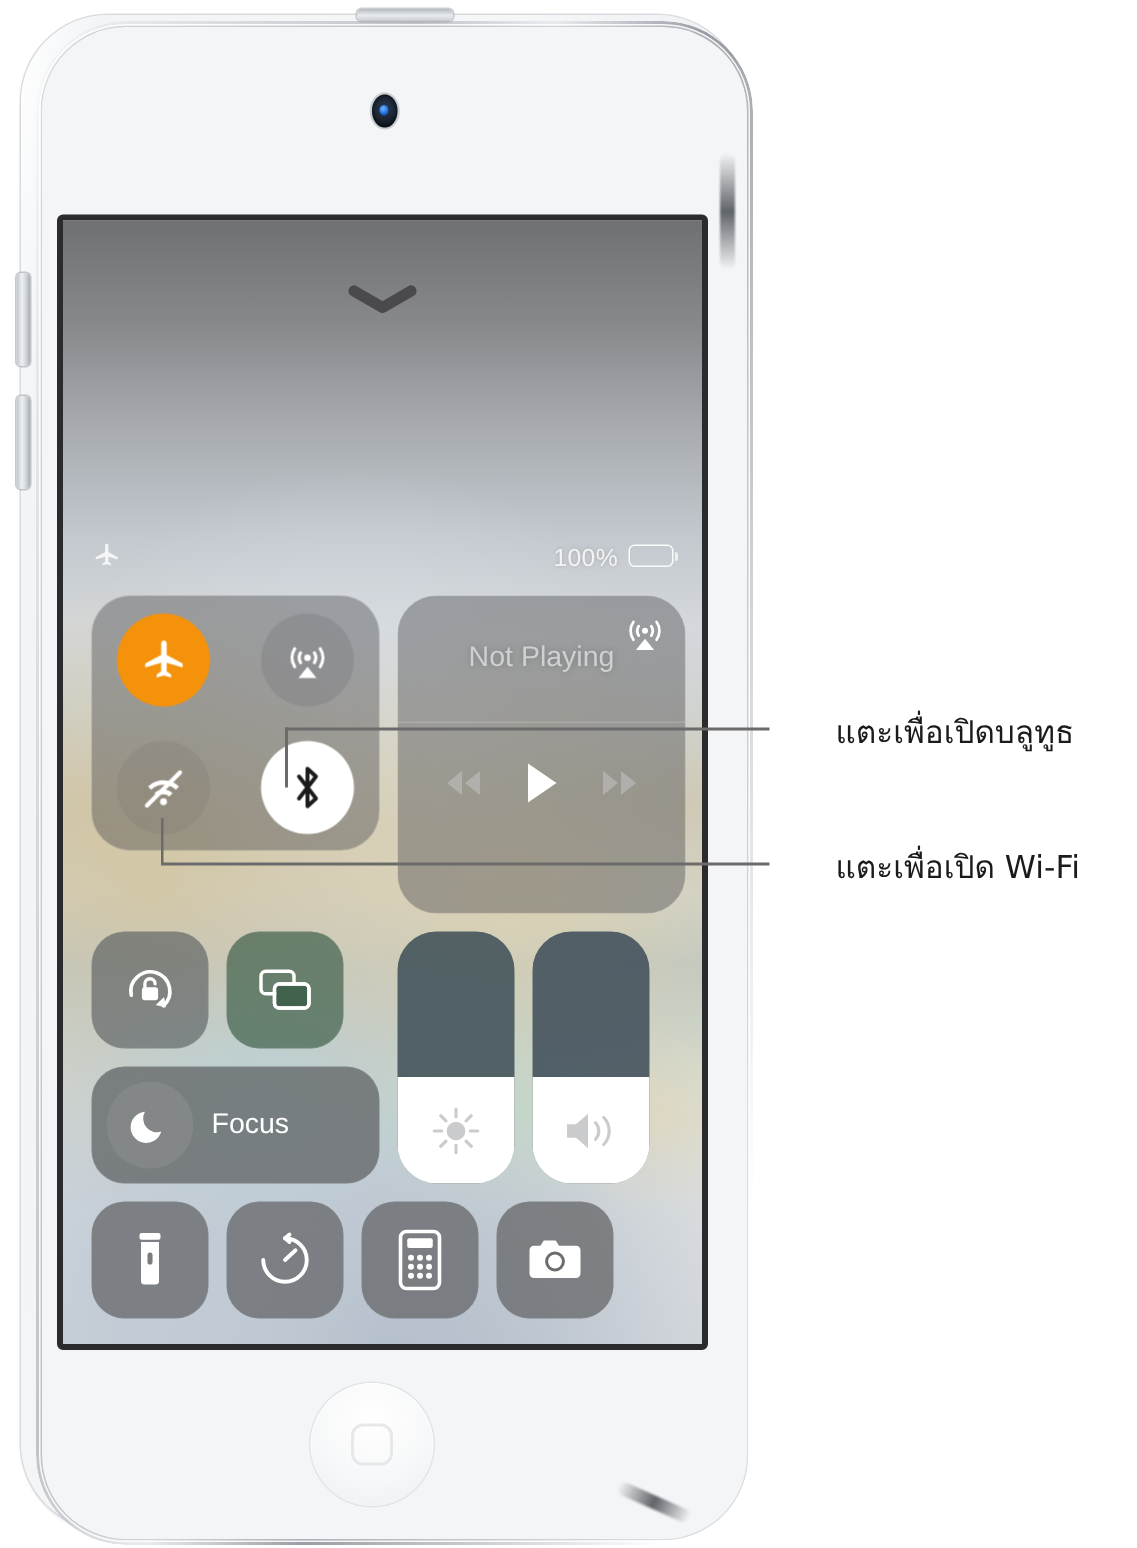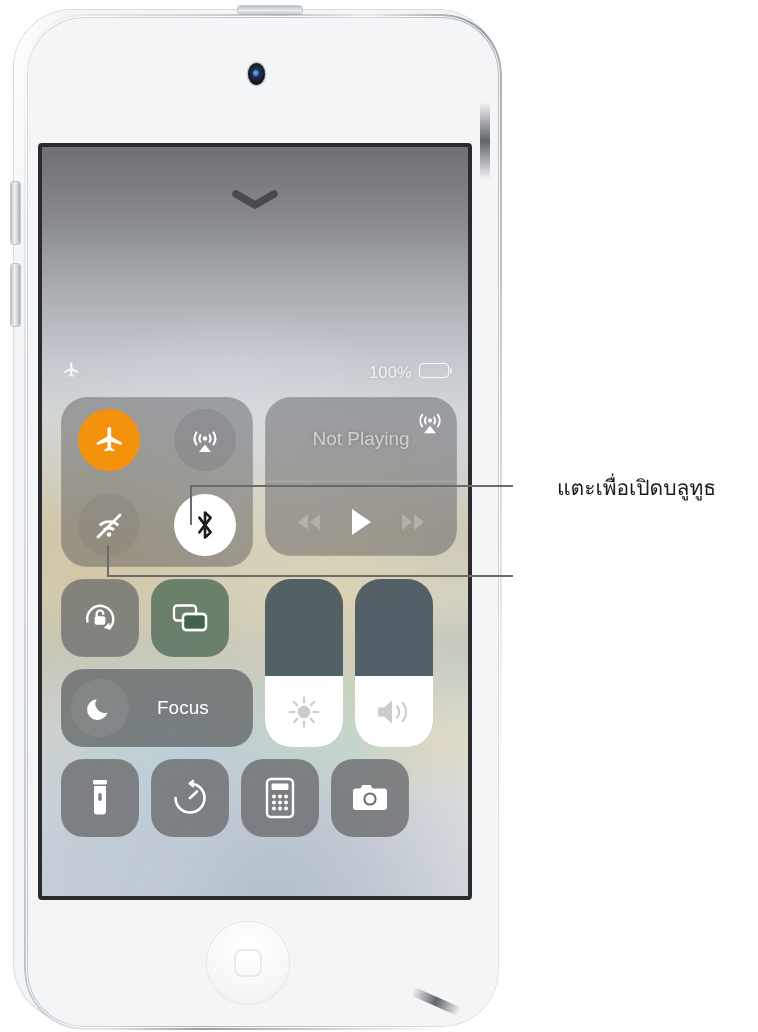--- a/index.html
+++ b/index.html
@@ -189,21 +189,21 @@
     width:62px; height:62px; border-radius:50%;
     display:flex; align-items:center; justify-content:center;
     background:rgba(124,124,128,.42);
   }
   .toggle.on-orange{ background:#f5920b; }
   .toggle.on-white{ background:#ffffff; }
   .toggle.off-dim{ background:rgba(128,124,112,.30); }
 
   
   .media{
-    width:192px; height:159px; position:relative;
+    width:192px; height:212px; position:relative;
     background:rgba(74,74,78,.42);
     overflow:hidden;
   }
   .media-top{
     height:85px; position:relative;
     display:flex; align-items:center; justify-content:center;
     border-bottom:.5px solid rgba(255,255,255,.16);
   }
   .media-title{
     color:#cfd0d2; font-size:19px; font-weight:400;
@@ -223,21 +223,21 @@
     box-shadow: inset 0 0 0 .5px rgba(255,255,255,.10);
   }
   .tile.mirror{ background:rgba(66,98,78,.72); }
 
   
   .leftstack{ width:192px; display:flex; flex-direction:column; gap:12px; }
   .leftrow{ display:flex; gap:12px; }
 
   .focus{
     width:192px; height:78px; border-radius:22px;
-    display:flex; align-items:center; gap:28px; padding-left:10px;
+    display:flex; align-items:center; gap:12px; padding-left:10px;
     background:rgba(92,94,96,.72);
     box-shadow: inset 0 0 0 .5px rgba(255,255,255,.10);
   }
   .focus-circ{
     width:58px; height:58px; border-radius:50%;
     background:rgba(140,142,144,.55);
     display:flex; align-items:center; justify-content:center;
   }
   .focus-label{ color:#fff; font-size:19px; }
 
@@ -510,14 +510,15 @@
       <span class="home-sq"></span>
     </div>
   </div>
 
   <div class="leader v" style="left:190px; top:485px; height:40px;"></div>
   <div class="leader h" style="left:190px; top:485px; width:323px;"></div>
   <div class="callout-text" style="left:521px; top:471px;">แตะเพื่อเปิดบลูทูธ</div>
 
   <div class="leader v" style="left:107px; top:545px; height:31px;"></div>
   <div class="leader h" style="left:107px; top:575px; width:406px;"></div>
+  <div class="callout-text" style="left:521px; top:561px;">แตะเพื่อเปิด Wi-Fi</div>
 
 </div>
 
 </body></html>

